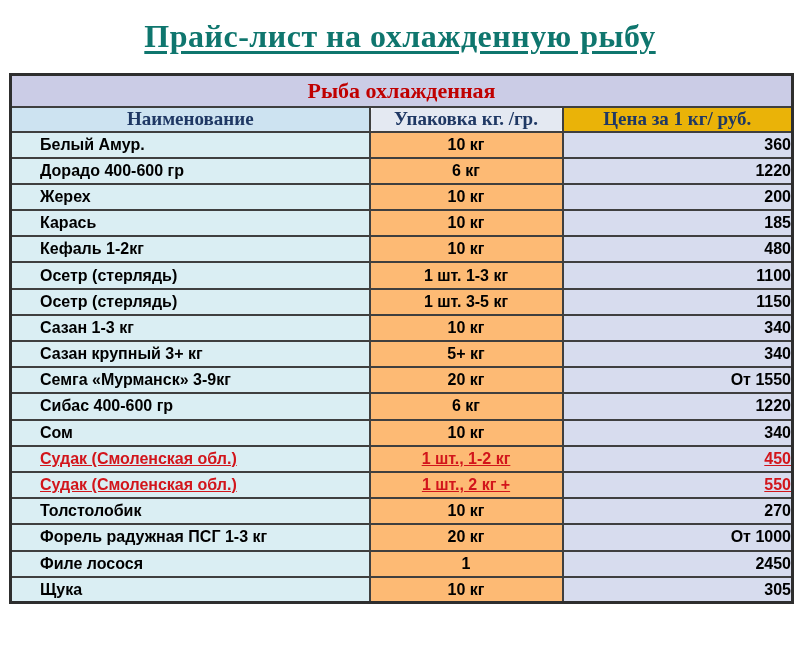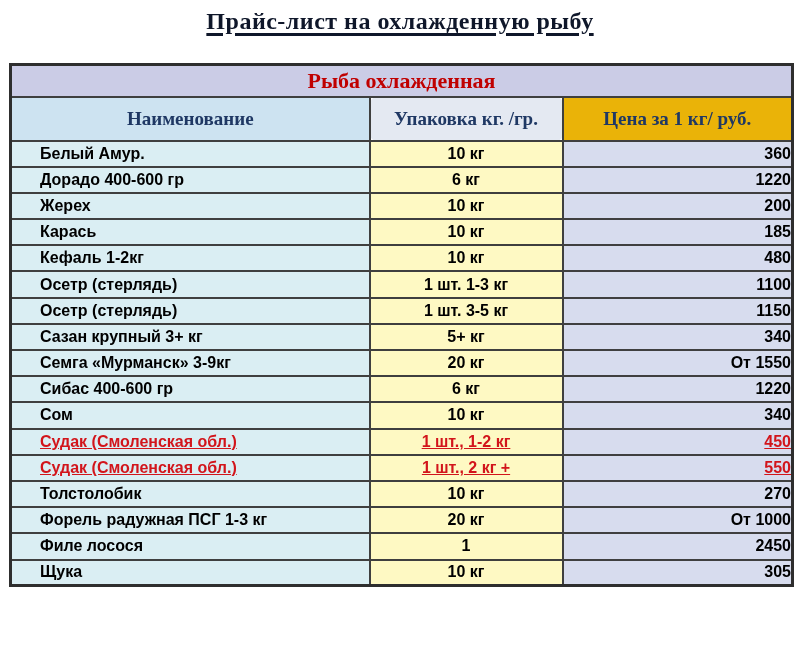--- a/index.html
+++ b/index.html
@@ -7,26 +7,26 @@
   body {
     width: 800px;
     height: 660px;
     background: #ffffff;
     font-family: "Liberation Sans", sans-serif;
     overflow: hidden;
   }
   .page { width: 800px; height: 660px; position: relative; }
 
   h1.title {
-    margin-top: 8px;
+    margin-top: 18px;
     text-align: center;
     font-family: "Liberation Serif", serif;
     font-weight: bold;
-    font-size: 24px;
-    color: #0f172a;
+    font-size: 32px;
+    color: #0f766e;
     text-decoration: underline;
     text-decoration-thickness: 3px;
     text-underline-offset: 4px;
     letter-spacing: 0.5px;
   }
 
   table.price {
     position: absolute;
     left: 9px;
     top: 55px;
@@ -49,39 +49,39 @@
     height: 32px;
     background: #cbcce6;
     color: #c00000;
     font-family: "Liberation Serif", serif;
     font-weight: bold;
     font-size: 22px;
     text-align: center;
   }
 
   tr.cols th {
-    height: 44px;
+    height: 25px;
     font-family: "Liberation Serif", serif;
     font-weight: bold;
     font-size: 19px;
     color: #1f3864;
     text-align: center;
   }
   tr.cols th.h-name  { background: #cde3f1; }
   tr.cols th.h-pack  { background: #e4e9f2; border-radius: 7px; }
   tr.cols th.h-price { background: #eab308; }
 
   tbody td {
     height: 26.2px;
     font-size: 16px;
     font-weight: bold;
     color: #000000;
   }
   td.c-name  { background: #daeef3; text-align: left; padding-left: 28px; }
-  td.c-pack  { background: #fef9c3; text-align: center; }
+  td.c-pack  { background: #fdba74; text-align: center; }
   td.c-price { background: #d7dcee; text-align: right; }
 
   tr.hl td { color: #d2151b; text-decoration: underline; }
 </style>
 </head>
 <body>
 
 <div class="page">
 
   <h1 class="title">Прайс-лист на охлажденную рыбу</h1>
@@ -132,20 +132,25 @@
           <td class="c-name">Осетр (стерлядь)</td>
           <td class="c-pack">1 шт. 1-3 кг</td>
           <td class="c-price">1100</td>
         </tr>
         <tr>
           <td class="c-name">Осетр (стерлядь)</td>
           <td class="c-pack">1 шт. 3-5 кг</td>
           <td class="c-price">1150</td>
         </tr>
         <tr>
+          <td class="c-name">Сазан 1-3 кг</td>
+          <td class="c-pack">10 кг</td>
+          <td class="c-price">340</td>
+        </tr>
+        <tr>
           <td class="c-name">Сазан крупный 3+ кг</td>
           <td class="c-pack">5+ кг</td>
           <td class="c-price">340</td>
         </tr>
         <tr>
           <td class="c-name">Семга «Мурманск» 3-9кг</td>
           <td class="c-pack">20 кг</td>
           <td class="c-price">От 1550</td>
         </tr>
         <tr>

